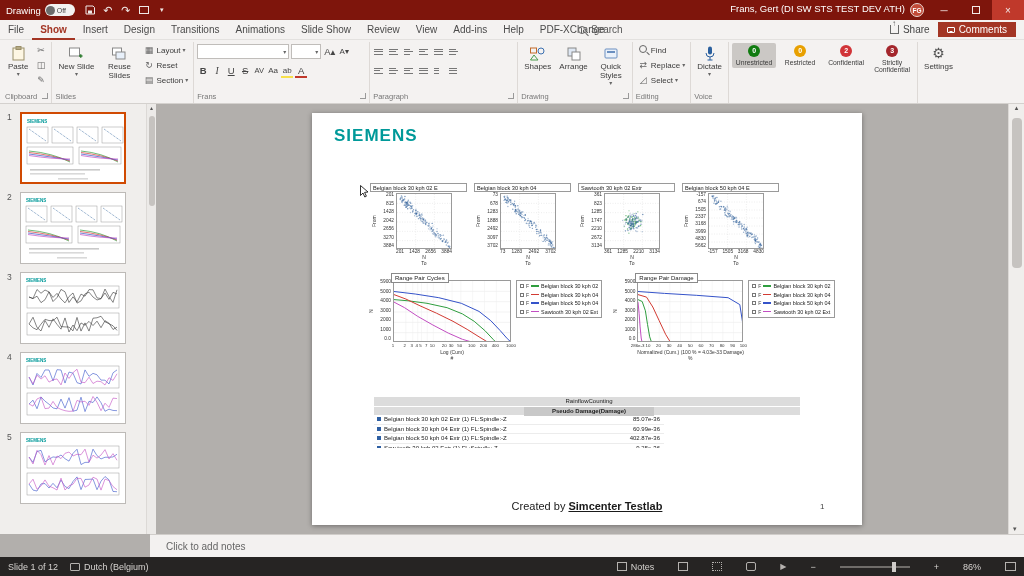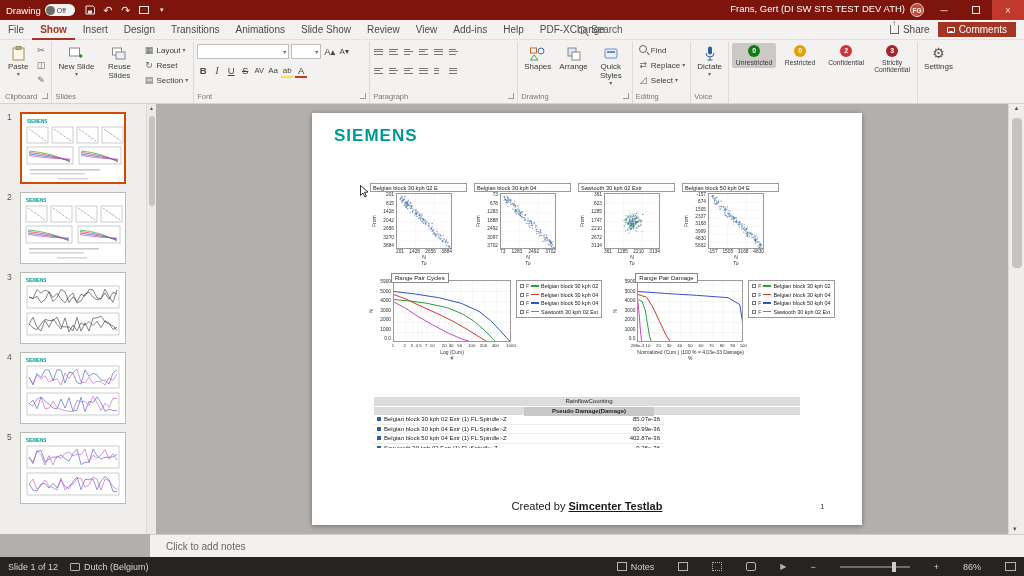--- a/index.html
+++ b/index.html
@@ -306,21 +306,21 @@
           <span class="fbtn" style="font-style:italic;font-family:'Liberation Serif',serif">I</span>
           <span class="fbtn" style="text-decoration:underline">U</span>
           <span class="fbtn" style="text-decoration:line-through">S</span>
           <span class="fbtn" style="font-size:7.5px">AV</span>
           <span class="fbtn" style="font-size:8px">Aa</span>
           <span class="fbtn" style="font-size:8px;box-shadow:inset 0 -2px 0 #f7e04b">ab</span>
           <span class="fbtn" style="box-shadow:inset 0 -2px 0 #c0392b">A</span>
         </div>
       </div>
       <div class="glabel">
-          <span>Font</span>
+          <span>Frans</span>
           <span class="launcher"></span>
         </div>
     </div>
 
     <div class="rgroup" style="width:148px">
       <div style="display:flex;flex-direction:column;gap:2px;flex:1">
         <div class="fontrow" id="para-r1">
             <span class="licon">
               <i style="width: 9px;"></i>
               <i style="width: 9px;"></i>

